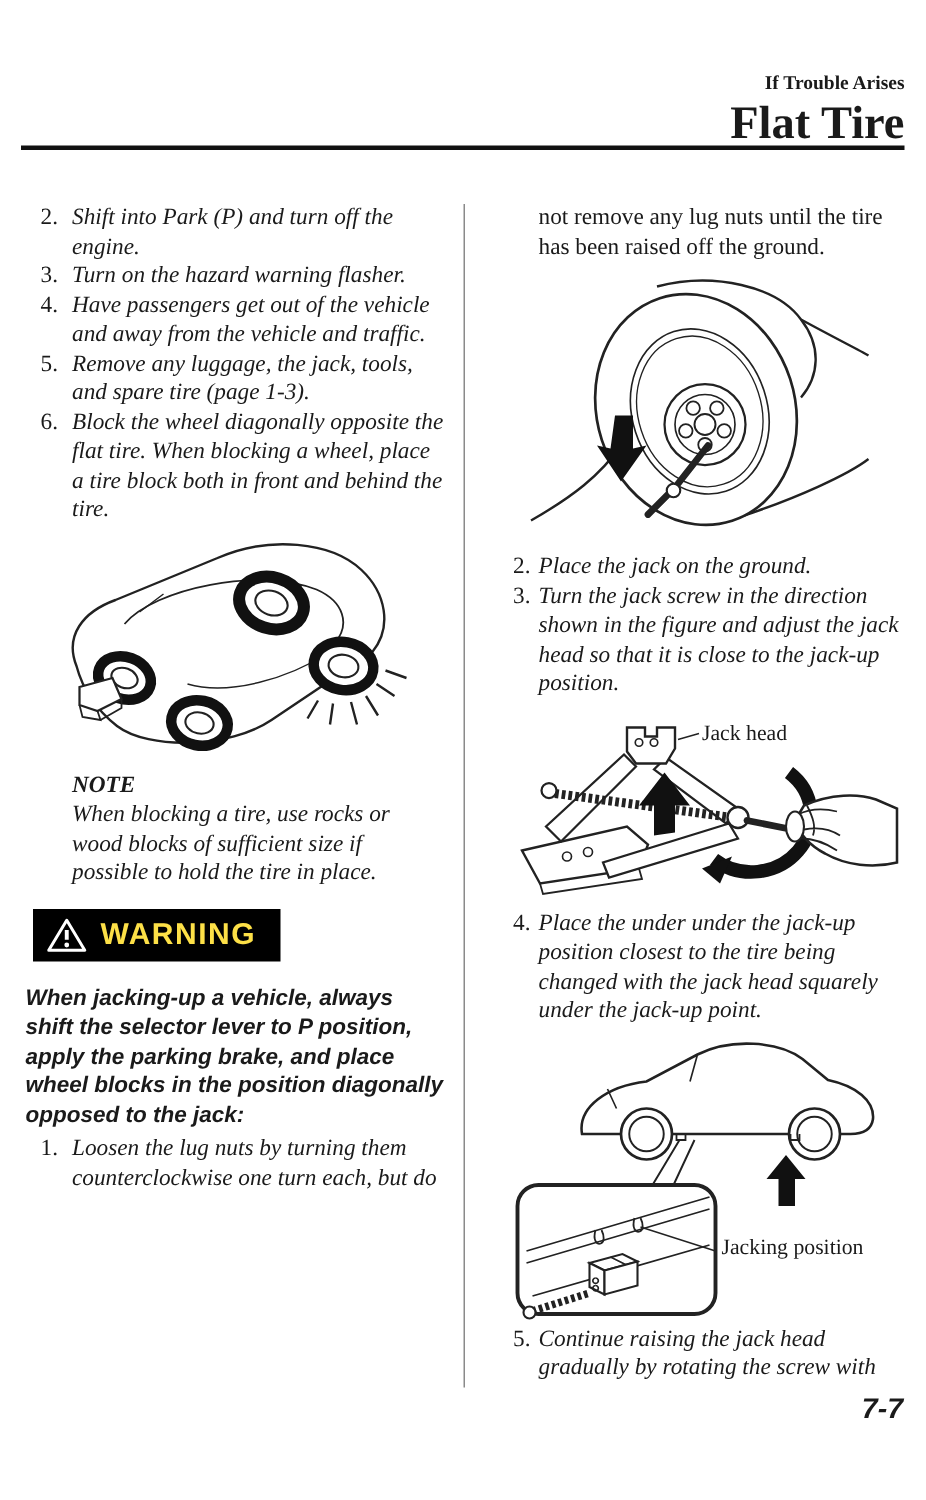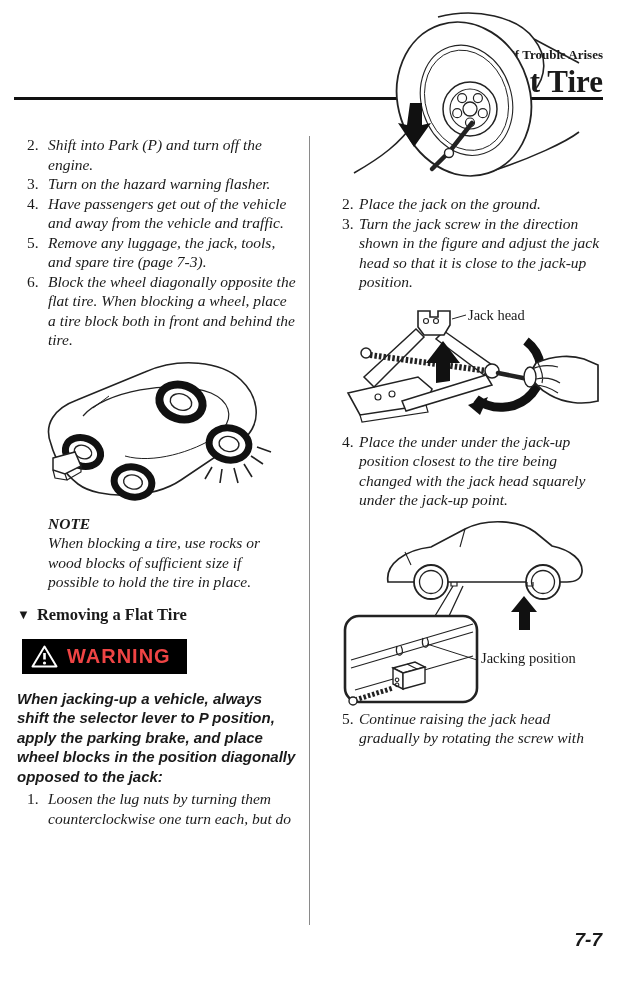--- a/index.html
+++ b/index.html
@@ -19,21 +19,21 @@
   .steps-r{padding-left:6px;}
   .step{display:flex;font-size:15.5px;line-height:19.5px;}
   .steps .num{flex:0 0 21px;}
   .steps-r .num{flex:0 0 17px;}
   .txt{flex:1;font-style:italic;}
   .continuation{font-size:15.5px;line-height:19.5px;padding-left:23px;}
   .note{margin:12px 0 0 31px;width:238px;font-style:italic;font-size:15.5px;line-height:19.5px;}
   .note-label{font-weight:bold;display:block;}
   .sec-heading{margin-top:13px;font-weight:bold;font-size:16.5px;}
   .sec-heading .tri{font-size:13px;margin-right:7px;position:relative;top:-1px;}
-  .warning-box{margin:14px 0 0 5px;background:#000;color:#ef4444;display:inline-flex;align-items:center;
+  .warning-box{margin:14px 0 0 5px;background:#000;color:#fde047;display:inline-flex;align-items:center;
     gap:9px;padding:5px 16px 5px 9px;}
   .warning-box .wlabel{font-family:"Liberation Sans",sans-serif;font-weight:bold;font-size:20px;letter-spacing:1px;}
   .warn-lead{margin-top:15px;font-family:"Liberation Sans",sans-serif;font-style:italic;font-weight:bold;
     font-size:15px;line-height:19.5px;}
   .warn-body{font-family:"Liberation Sans",sans-serif;font-style:italic;font-size:15px;line-height:19.5px;}
   .fig{position:relative;}
   .fig svg{display:block;}
   .fig-label{position:absolute;font-size:14.5px;white-space:nowrap;}
   .fig-car{margin:2px 0 0 16px;}
   .fig-tire{margin:11px 0 0 16px;}
@@ -69,21 +69,21 @@
       <div class="step">
         <span class="num">3.</span>
         <span class="txt">Turn on the hazard warning flasher.</span>
       </div>
       <div class="step">
         <span class="num">4.</span>
         <span class="txt">Have passengers get out of the vehicle and away from the vehicle and traffic.</span>
       </div>
       <div class="step">
         <span class="num">5.</span>
-        <span class="txt">Remove any luggage, the jack, tools, and spare tire (page 7-3).</span>
+        <span class="txt">Remove any luggage, the jack, tools, and spare tire (page 1-3).</span>
       </div>
       <div class="step">
         <span class="num">6.</span>
         <span class="txt">Block the wheel diagonally opposite the flat tire. When blocking a wheel, place a tire block both in front and behind the tire.</span>
       </div>
     </div>
 
     
     <div class="fig fig-car">
       <svg width="256" height="150" viewBox="0 0 256 150">
@@ -110,23 +110,20 @@
         <path d="M20,106 L42,100 L48,114 L32,122 L20,118 Z" fill="#fff" stroke="#222" stroke-width="1.5"></path>
         <path class="ink" stroke-width="1.2" d="M20,118 L22,126 L34,128 L32,122 M34,128 L48,120 L48,114"></path>
       </svg>
     </div>
 
     <div class="note">
       <span class="note-label">NOTE</span>
       <span>When blocking a tire, use rocks or wood blocks of sufficient size if possible to hold the tire in place.</span>
     </div>
 
-    <div class="sec-heading">
-      <span class="tri">▼</span><span>Removing a Flat Tire</span>
-    </div>
 
     <div class="warning-box">
       <svg width="27" height="25" viewBox="0 0 27 25">
         <path d="M13.5,2.5 L25.5,22.5 L1.5,22.5 Z" fill="none" stroke="#fff" stroke-width="2" stroke-linejoin="round"></path>
         <line x1="13.5" y1="9" x2="13.5" y2="15.5" stroke="#fff" stroke-width="2.6"></line>
         <circle cx="13.5" cy="19" r="1.6" fill="#fff"></circle>
       </svg>
       <span class="wlabel">WARNING</span>
     </div>
 
@@ -135,20 +132,21 @@
     <div class="steps mt-steps1">
       <div class="step">
         <span class="num">1.</span>
         <span class="txt">Loosen the lug nuts by turning them counterclockwise one turn each, but do</span>
       </div>
     </div>
   </div>
 
   <div class="col col-right">
 
+    <div class="continuation mt-top">not remove any lug nuts until the tire has been raised off the ground.</div>
 
     <div class="fig fig-tire">
       <svg width="228" height="172" viewBox="0 0 228 172">
         <path class="ink" stroke-width="1.6" d="M86,6 C124,-4 166,6 182,28 C196,46 194,66 182,80"></path>
         <path class="ink" stroke-width="1.6" d="M182,28 C204,40 220,48 227,52"></path>
         <path class="ink" stroke-width="1.6" d="M2,162 C30,146 48,132 62,112"></path>
         <path class="ink" stroke-width="1.6" d="M140,160 C180,147 214,131 227,121"></path>
         <g transform="rotate(-18 112 88)">
           <ellipse cx="112" cy="88" rx="66" ry="78" fill="#fff" stroke="#222" stroke-width="1.8"></ellipse>
           <ellipse cx="114" cy="90" rx="45" ry="56" fill="none" stroke="#222" stroke-width="1.1"></ellipse>

